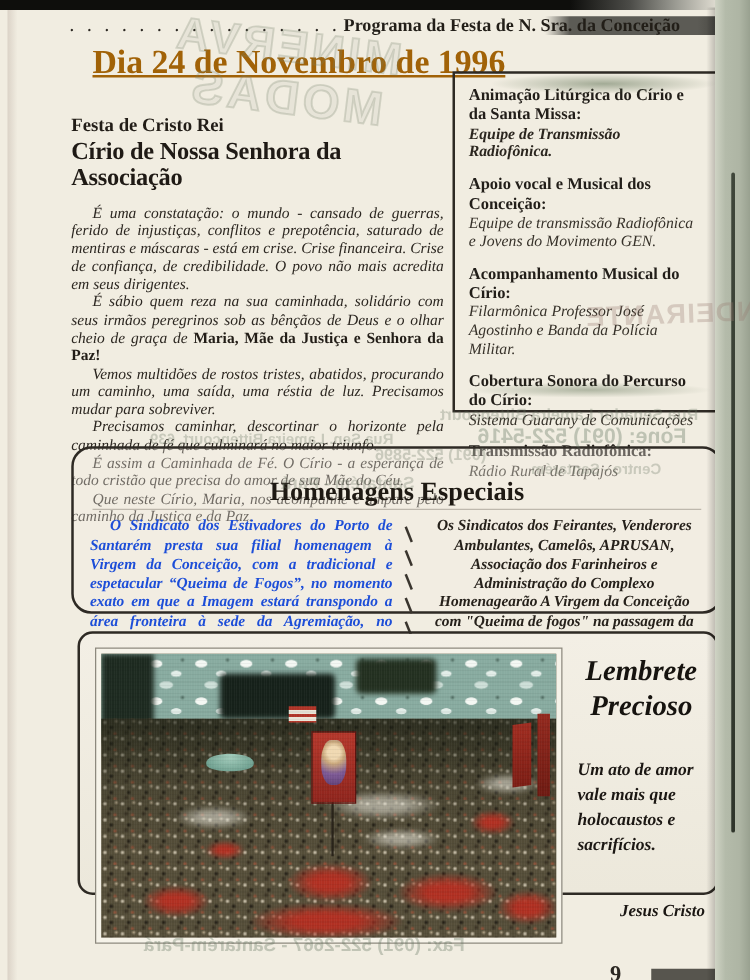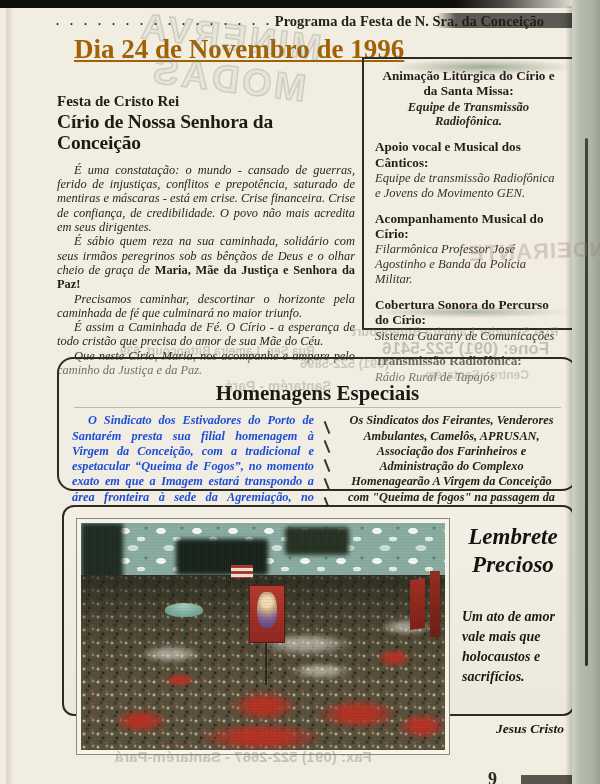--- a/index.html
+++ b/index.html
@@ -28,21 +28,21 @@
   .kicker{font:700 15px/1.2 "Liberation Serif",serif;color:#221d17;}
   .article-title{font:700 19.5px/1.1 "Liberation Serif",serif;letter-spacing:-.2px;color:#1f1a15;margin:1px 0 9px;}
   .para{font:italic 12.4px/14.3px "Liberation Serif",serif;text-align:justify;text-indent:17px;
     margin:0;color:#2b2620;}
   .para b{font-style:normal;font-weight:700;color:#221d17;}
 
   
   .sidebar{position:absolute;left:362px;top:57px;width:213px;height:273px;border:2px solid #2e2a24;
     box-sizing:border-box;padding:9px 11px 0;}
   .sb-entry{margin-bottom:10px;}
-  .sb-entry.center{text-align:center;}
+  .sb-entry.center{}
   .sb-label{font:700 13.2px/1.16 "Liberation Serif",serif;color:#221e19;}
   .sb-value{font:italic 12.6px/1.18 "Liberation Serif",serif;color:#37322a;margin-top:1px;}
   .sb-value.emph{font-weight:700;color:#2b261f;}
   .smudge{position:absolute;pointer-events:none;}
   .smudge-top{left:394px;top:59px;width:178px;height:16px;
     background:radial-gradient(ellipse at 50% 50%,rgba(85,105,75,.50),rgba(85,105,75,0) 72%);}
   .smudge-bottom{left:374px;top:306px;width:194px;height:12px;
     background:radial-gradient(ellipse at 50% 50%,rgba(85,105,75,.42),rgba(85,105,75,0) 72%);}
 
   
@@ -163,38 +163,39 @@
   <div class="header-row">
     <div class="header-bar"></div>
     <span class="leader-dots">. . . . . . . . . . . . . . . . . . . . . . . . . . . .</span>
     <span class="header-title">Programa da Festa de N. Sra. da Conceição</span>
   </div>
 
   <h1 class="date-heading">Dia 24 de Novembro de 1996</h1>
 
   <div class="article">
     <div class="kicker">Festa de Cristo Rei</div>
-    <div class="article-title">Círio de Nossa Senhora da Conceição</div>
+    <div class="article-title">Círio de Nossa Senhora da Associação</div>
     <div>
         <p class="para"><span>É uma constatação: o mundo - cansado de guerras, ferido de injustiças, conflitos e prepotência, saturado de mentiras e máscaras - está em crise. Crise financeira. Crise de confiança, de credibilidade. O povo não mais acredita em seus dirigentes.</span></p>
         <p class="para"><span>É sábio quem reza na sua caminhada, solidário com seus irmãos peregrinos sob as bênçãos de Deus e o olhar cheio de graça de </span><b>Maria, Mãe da Justiça e Senhora da Paz!</b></p>
+        <p class="para"><span>Vemos multidões de rostos tristes, abatidos, procurando um caminho, uma saída, uma réstia de luz. Precisamos mudar para sobreviver.</span></p>
         <p class="para"><span>Precisamos caminhar, descortinar o horizonte pela caminhada de fé que culminará no maior triunfo.</span></p>
         <p class="para"><span>É assim a Caminhada de Fé. O Círio - a esperança de todo cristão que precisa do amor de sua Mãe do Céu.</span></p>
         <p class="para"><span>Que neste Círio, Maria, nos acompanhe e ampare pelo caminho da Justiça e da Paz.</span></p>
       </div>
   </div>
 
   <div class="sidebar">
     <div>
         <div class="sb-entry center">
           <div class="sb-label">Animação Litúrgica do Círio e da Santa Missa:</div>
           <div class="sb-value emph">Equipe de Transmissão Radiofônica.</div>
         </div>
         <div class="sb-entry">
-          <div class="sb-label">Apoio vocal e Musical dos Cânticos:</div>
+          <div class="sb-label">Apoio vocal e Musical dos Conceição:</div>
           <div class="sb-value">Equipe de transmissão Radiofônica e Jovens do Movimento GEN.</div>
         </div>
         <div class="sb-entry">
           <div class="sb-label">Acompanhamento Musical do Círio:</div>
           <div class="sb-value">Filarmônica Professor José Agostinho e Banda da Polícia Militar.</div>
         </div>
         <div class="sb-entry">
           <div class="sb-label">Cobertura Sonora do Percurso do Círio:</div>
           <div class="sb-value">Sistema Guarany de Comunicações</div>
         </div>

